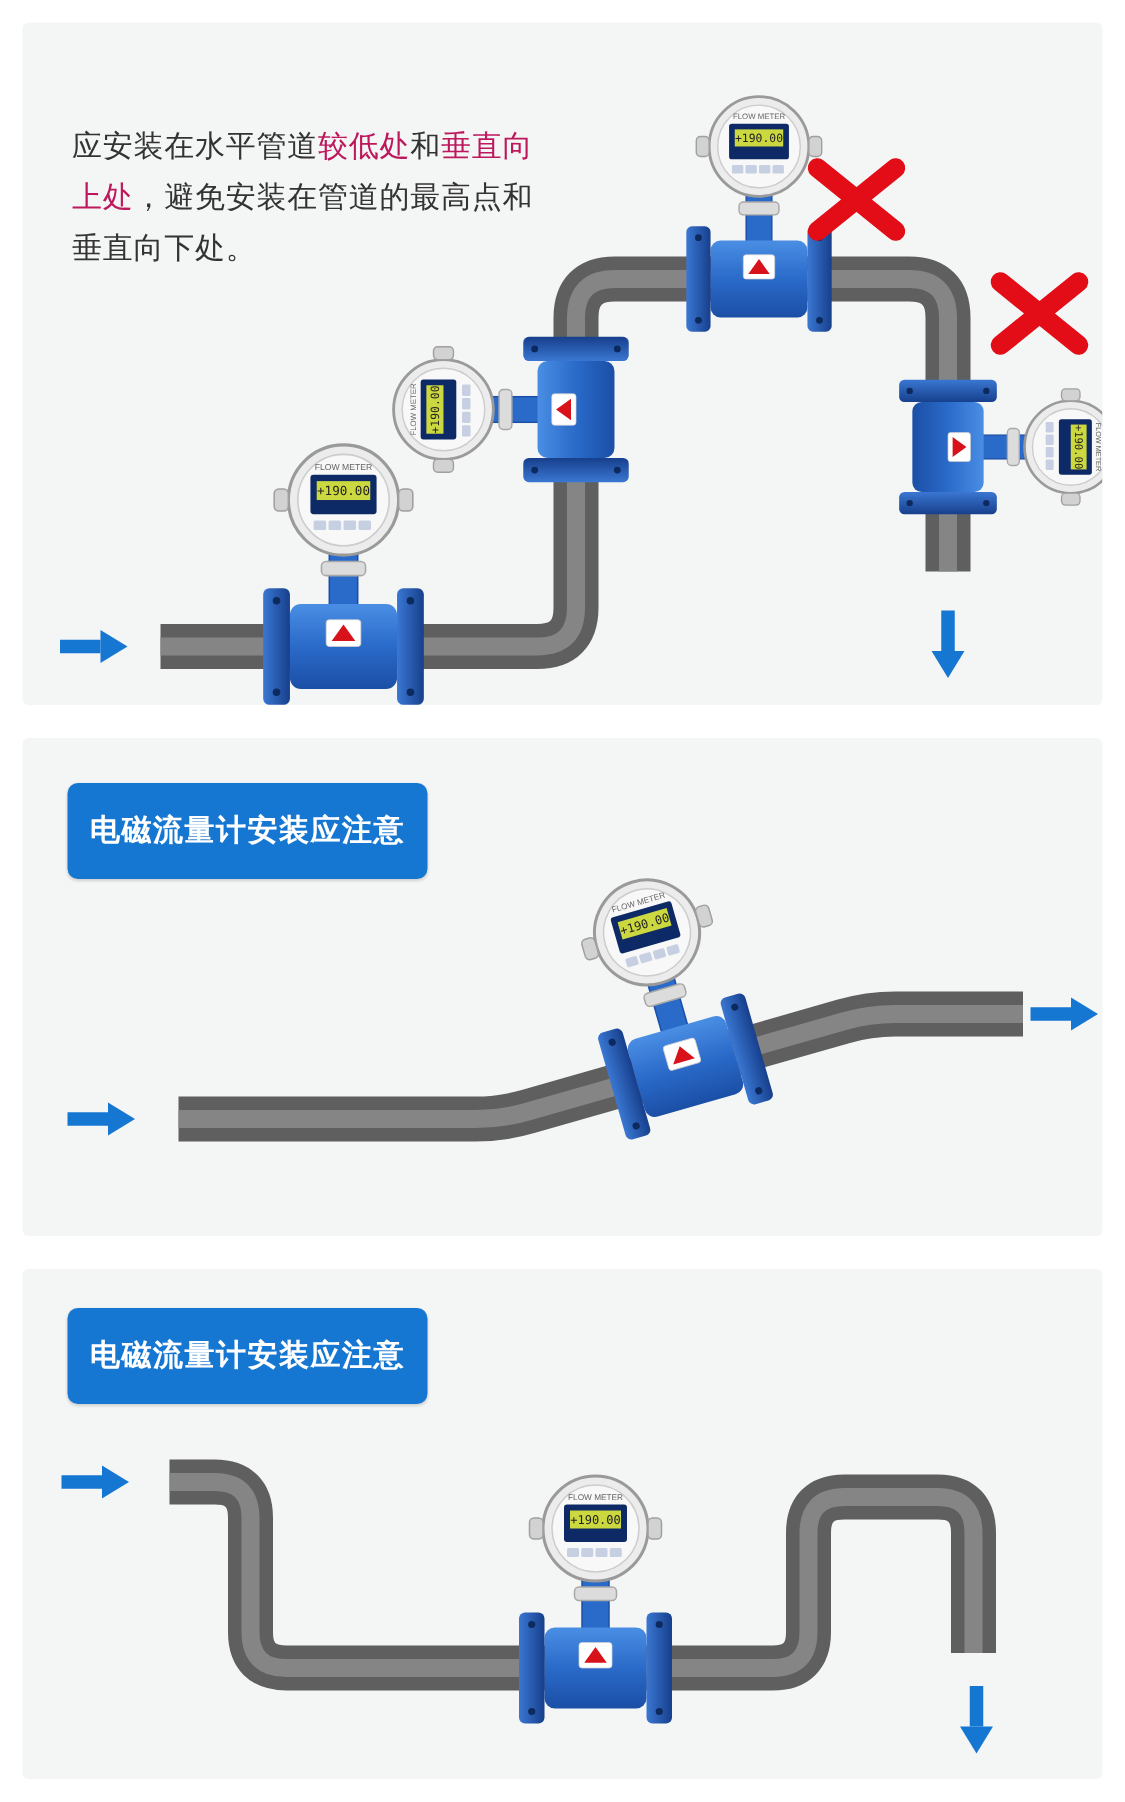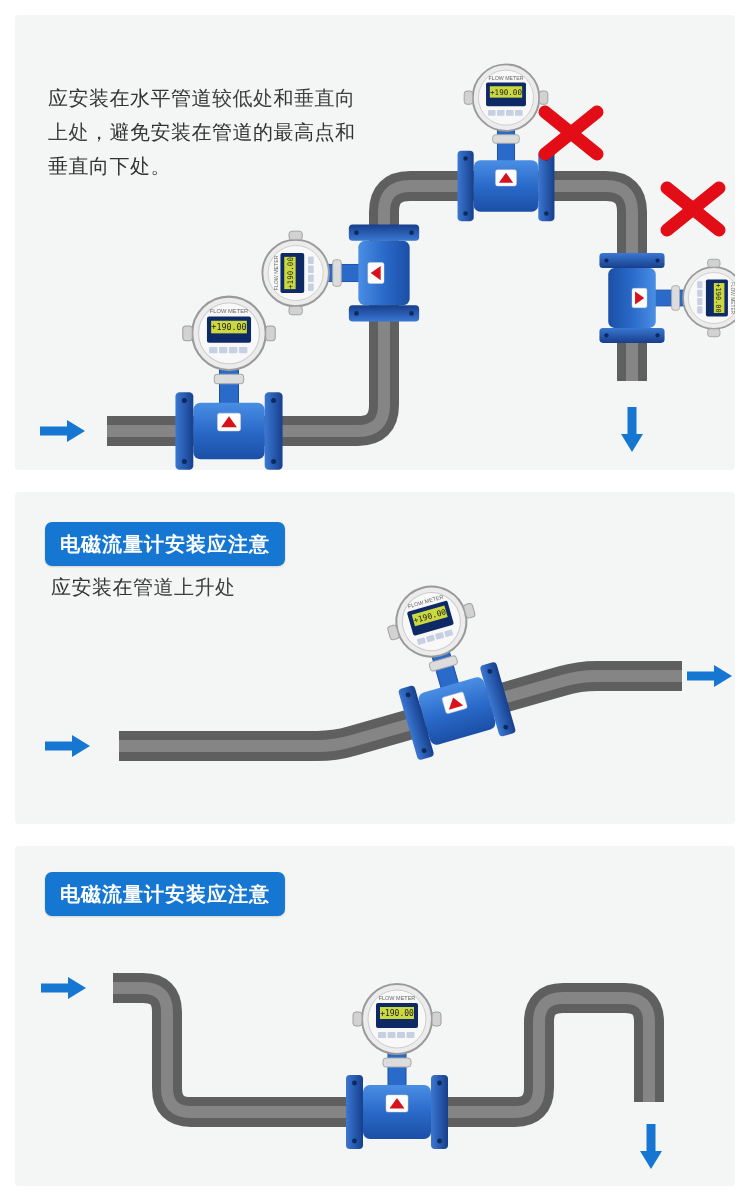--- a/index.html
+++ b/index.html
@@ -4,23 +4,23 @@
 <style>
   html,body{margin:0;padding:0;background:#ffffff;}
   body{width:750px;font-family:"Liberation Sans","DejaVu Sans",sans-serif;}
   .page{width:750px;box-sizing:border-box;padding:15px 15px 0 15px;}
   .panel{position:relative;width:720px;background:#f4f5f5;border-radius:4px;margin-bottom:22px;overflow:hidden;}
   #panel1{height:455px;}
   #panel2{height:332px;}
   #panel3{height:340px;}
   .diagram{position:absolute;left:0;top:0;width:720px;height:100%;display:block;}
   .note{position:absolute;left:33px;top:66px;width:318px;font-size:20px;line-height:1.7;color:#333;z-index:2;letter-spacing:0.5px;}
-  .hl{color:#404040;}
+  .hl{color:#be185d;}
   .badge{position:absolute;left:30px;display:inline-block;background:#1677d2;color:#ffffff;
-         font-weight:bold;font-size:20px;line-height:1;padding:12px 15px;border-radius:7px;
+         font-weight:bold;font-size:20px;line-height:1;padding:22px 15px;border-radius:7px;
          z-index:2;letter-spacing:1px;box-shadow:0 1px 2px rgba(0,0,0,0.15);}
   #panel2 .badge{top:30px;}
   #panel3 .badge{top:26px;}
   .subtext{position:absolute;left:36px;font-size:20px;color:#333;z-index:2;letter-spacing:0.5px;}
   #panel2 .subtext{top:82px;}
   #panel3 .subtext{top:76px;}
 </style>
 </head>
 <body>
 
@@ -98,23 +98,20 @@
       <use href="#flowmeter" transform="translate(617,283) rotate(90) scale(0.88)"></use>
       <use href="#xmark" transform="translate(556,118)" stroke="#e30d17"></use>
       <use href="#xmark" transform="translate(678,194)" stroke="#e30d17"></use>
       <use href="#arrow" transform="translate(25,416)" fill="#1677d2"></use>
       <use href="#arrow" transform="translate(617,392) rotate(90)" fill="#1677d2"></use>
     </svg>
   </section>
 
   <section class="panel" id="panel2">
     <div class="badge">电磁流量计安装应注意</div>
-    <div class="subtext">
-      <span>应安装在</span><span class="hl">管道上升处</span>
-    </div>
     <svg class="diagram" viewBox="0 0 720 332">
       <path d="M 104 254 H 302 Q 320 254 337 249 L 547 189 Q 564 184 582 184 H 667" fill="none" stroke="#5f5f5f" stroke-width="30" stroke-linejoin="round"></path>
       <path d="M 104 254 H 302 Q 320 254 337 249 L 547 189 Q 564 184 582 184 H 667" fill="none" stroke="#8a8a8a" stroke-width="12" opacity="0.9"></path>
       <use href="#flowmeter" transform="translate(442,219) rotate(-16)"></use>
       <use href="#arrow" transform="translate(30,254)" fill="#1677d2"></use>
       <use href="#arrow" transform="translate(672,184)" fill="#1677d2"></use>
     </svg>
   </section>
 
   <section class="panel" id="panel3">

